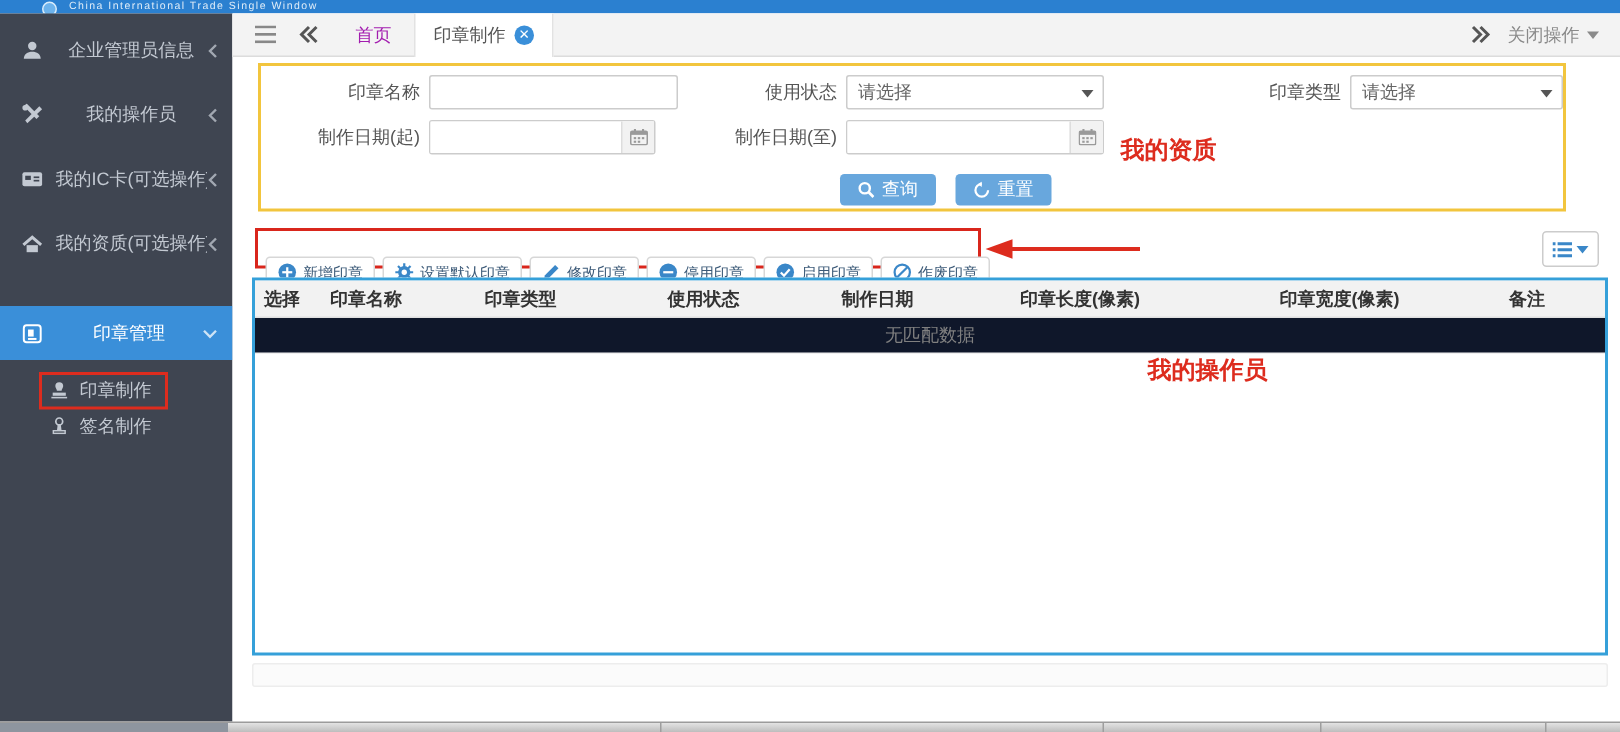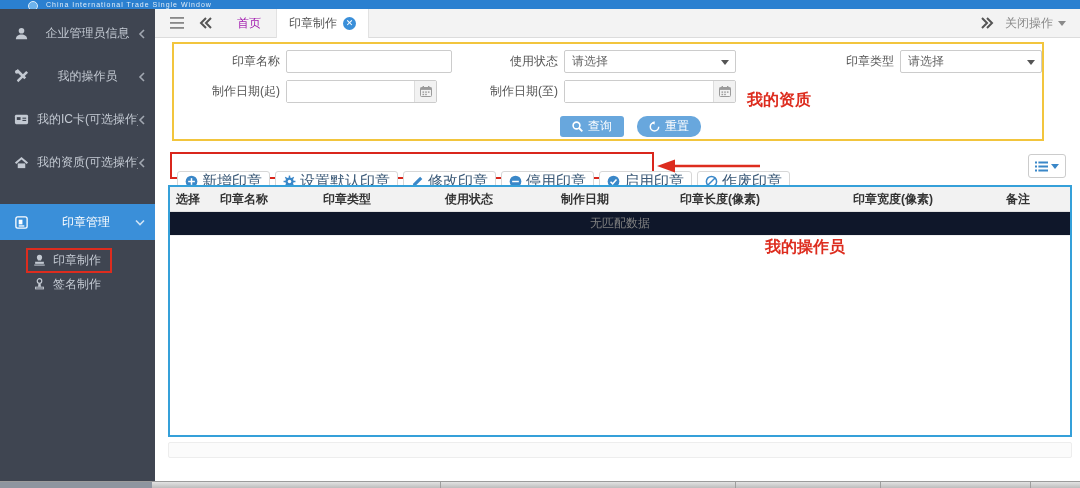--- a/index.html
+++ b/index.html
@@ -42,21 +42,21 @@
   .sel { position:relative; height:23px; border:1px solid #ccc; border-radius:2px; background:#fff; display:flex; align-items:center; padding:0 18px 0 7px; color:#666; cursor:pointer; }
   .sel .caret { position:absolute; right:6px; top:9px; width:0; height:0; border-left:4px solid transparent; border-right:4px solid transparent; border-top:5px solid #555; }
   .date-wrap { position:relative; height:23px; border:1px solid #ccc; border-radius:2px; background:#fff; }
   .date-wrap input { position:absolute; left:0; top:0; width:100%; height:100%; border:none; outline:none; padding:0 26px 0 5px; font-size:12px; }
   .cal-btn { position:absolute; right:0; top:0; width:22px; height:21px; background:#f2f2f2; border-left:1px solid #ddd; display:flex; align-items:center; justify-content:center; cursor:pointer; }
   .q-btn { position:absolute; top:72px; height:21px; border:none; border-radius:3px; background:#68a7dd; color:#fff; font-size:12px; display:flex; align-items:center; gap:5px; padding:0 12px; cursor:pointer; font-family:inherit; }
   
   .anno { position:absolute; color:#dd2c1e; font-size:16px; font-weight:bold; white-space:nowrap; }
   
   .toolbar-box { position:absolute; left:15px; top:114px; width:484px; height:27px; border:2px solid #d9261c; display:flex; align-items:center; gap:5px; padding:0 5px; background:#fff; }
-  .tool-btn { height:21px; padding:0 7px; background:#fff; border:1px solid #d7d7d7; border-radius:3px; display:flex; align-items:center; gap:4px; font-size:15px; color:#3c5a78; cursor:pointer; white-space:nowrap; font-family:inherit;margin-top:32px; }
+  .tool-btn { height:21px; padding:0 7px; background:#fff; border:1px solid #d7d7d7; border-radius:3px; display:flex; align-items:center; gap:4px; font-size:10px; color:#3c5a78; cursor:pointer; white-space:nowrap; font-family:inherit;margin-top:32px; }
   .arrow-svg { position:absolute; left:502px; top:119px; }
   .view-btn { position:absolute; right:14px; top:116px; width:38px; height:24px; background:#fff; border:1px solid #ccc; border-radius:3px; display:flex; align-items:center; justify-content:center; gap:3px; cursor:pointer; }
   
   .table-panel { position:absolute; left:13px; top:147px; width:904px; height:252px; border:2px solid #35a0d9; background:#fff; overflow:hidden; }
   .t-head { display:flex; height:25px; background:#f2f2f2; border-bottom:1px solid #e0e0e0; font-size:12px; font-weight:bold; color:#333; align-items:center; }
   .t-head > div { padding-left:6px; white-space:nowrap; overflow:hidden; }
   .c0{width:44px;} .c1{width:103px;} .c2{width:122px;} .c3{width:116px;} .c4{width:119px;} .c5{width:173px;} .c6{width:153px;} .c7{flex:1;}
   .t-empty { height:24px; background:#0f172a; border-bottom:1px solid #f0f0f0; display:flex; align-items:center; justify-content:center; font-size:12px; color:#808080; }
   .pager-strip { position:absolute; left:13px; top:404px; width:904px; height:16px; background:#fbfbfb; border:1px solid #ededed; border-radius:2px; }
   
@@ -237,21 +237,21 @@
           </span>
         </div>
         <span class="anno" style="left:573px; top:46px;">我的资质</span>
         <button class="q-btn" style="left:386px;">
           <svg width="11" height="11" viewBox="0 0 11 11">
               <circle cx="4.5" cy="4.5" r="3.4" fill="none" stroke="#fff" stroke-width="1.6"></circle>
               <line x1="7" y1="7" x2="10.3" y2="10.3" stroke="#fff" stroke-width="1.8"></line>
             </svg>
           <span>查询</span>
         </button>
-        <button class="q-btn" style="left:463px;border-radius:10px;">
+        <button class="q-btn" style="left:463px;">
           <svg width="11" height="11" viewBox="0 0 12 12">
               <path d="M10.6 6.4A4.6 4.6 0 1 1 6 1.8" fill="none" stroke="#fff" stroke-width="1.6"></path>
               <polygon points="6,0 6,4 3.2,2" fill="#fff"></polygon>
             </svg>
           <span>重置</span>
         </button>
       </div>
 
       <div class="toolbar-box">
         <button class="tool-btn">

